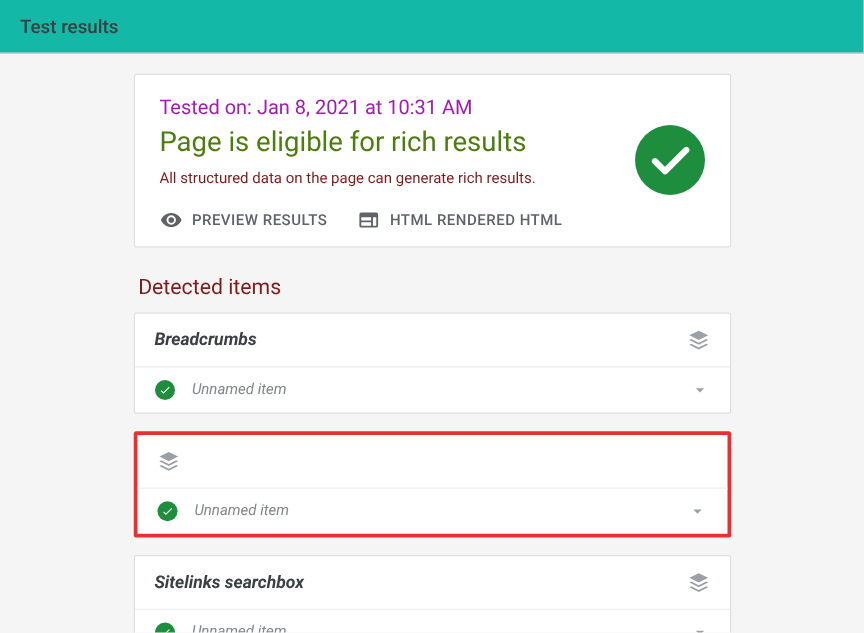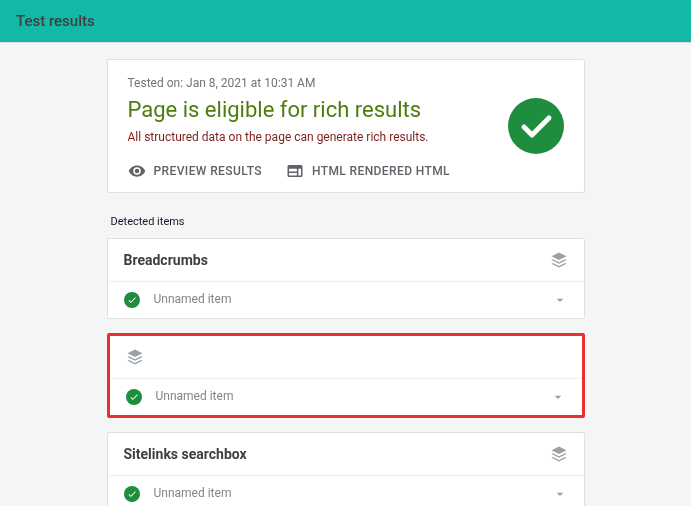--- a/index.html
+++ b/index.html
@@ -30,22 +30,22 @@
   .result-card {
     background: #fff;
     border: 1px solid #e0e0e0;
     border-radius: 2px;
     padding: 16px 20px 12px 20px;
     display: flex;
     gap: 20px;
   }
   .result-main { flex: 1; }
   .tested-on {
-    font-size: 12px;
-    color: #737373;
+    font-size: 16px;
+    color: #a21caf;
     margin-bottom: 6px;
   }
   .result-title {
     font-size: 22px;
     font-weight: 400;
     color: #4d7c0f;
     margin-bottom: 6px;
     line-height: 1.25;
   }
   .result-sub {
@@ -67,29 +67,30 @@
     letter-spacing: 0.4px;
     color: #5f6368;
     cursor: pointer;
   }
   .action-btn svg { fill: #5f6368; }
   .big-check {
     flex-shrink: 0;
     align-self: center;
   }
   .section-label {
-    font-size: 11px;
-    color: #0f172a;
+    font-size: 17px;
+    color: #7f1d1d;
     margin: 22px 0 10px 4px;
   }
   .item-card {
     background: #fff;
     border: 1px solid #e0e0e0;
     border-radius: 2px;
     margin-bottom: 14px;
+    font-style: italic;
   }
   .item-card.highlight {
     border: 3px solid #e83030;
   }
   .item-head {
     display: flex;
     align-items: center;
     padding: 12px 16px;
     border-bottom: 1px solid #eee;
   }

